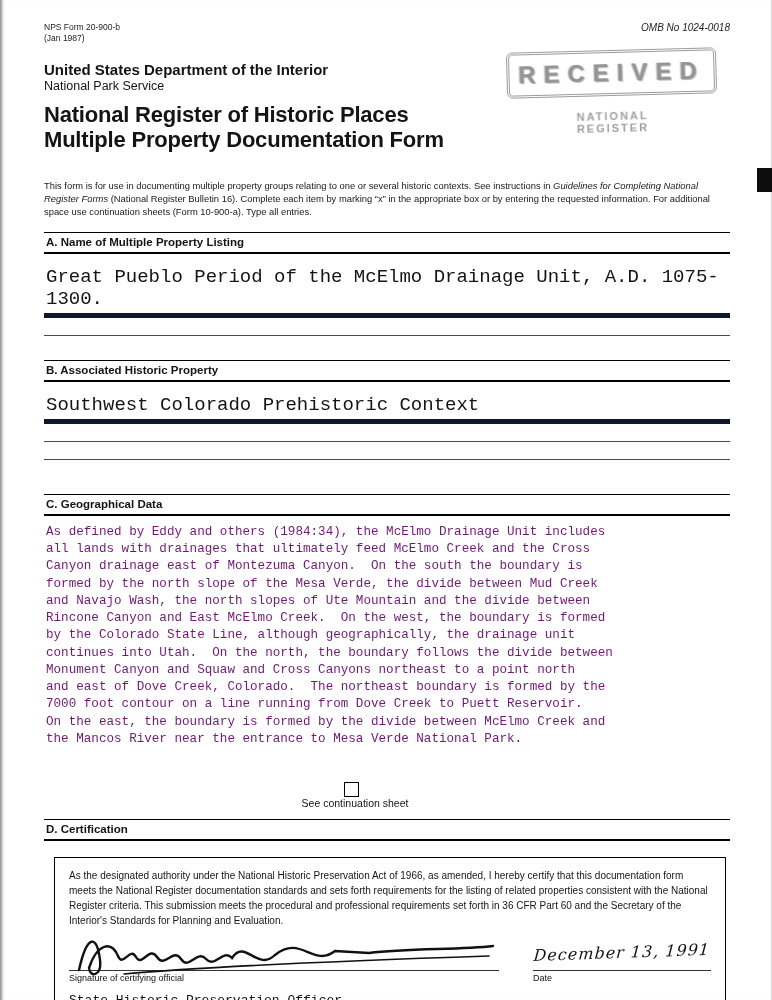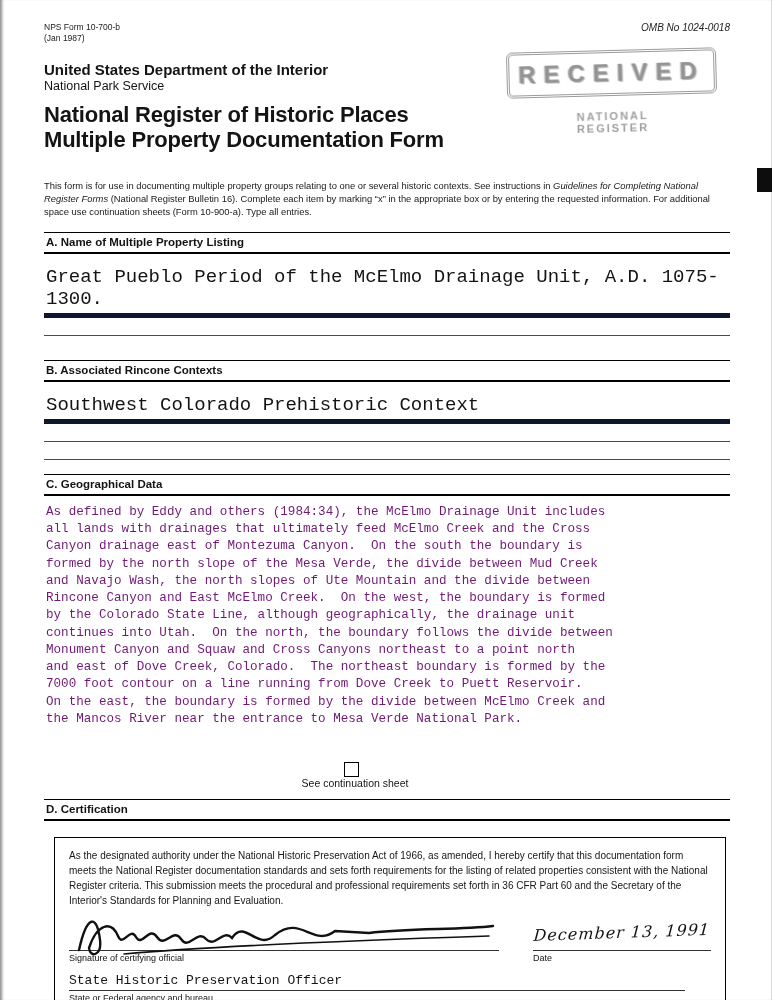--- a/index.html
+++ b/index.html
@@ -34,21 +34,21 @@
   .intro{font-size:9.4px;line-height:1.4;margin:26px 0 0;max-width:700px;color:#191919;}
 
   .artifact-bar{position:absolute;top:168px;right:0;width:15px;height:24px;background:#0d0d0d;}
 
   .section-head{
     border-top:1.5px solid #000;border-bottom:2px solid #000;
     font-weight:bold;font-size:11.5px;padding:3px 0 4px 2px;
   }
   .mt-a{margin-top:14px;}
   .mt-b{margin-top:24px;}
-  .mt-c{margin-top:14px;}
+  .mt-c{margin-top:34px;}
   .mt-d{}
 
   .mono{font-family:"Liberation Mono","DejaVu Sans Mono",monospace;}
   .entry{
     font-size:19px;margin-top:12px;padding:0 0 3px 2px;
     border-bottom:5px solid #0f172a;
   }
   .blank-line{border-bottom:1px solid #4a4a4a;height:15px;margin-top:2px;}
 
   .geo-text{
@@ -82,21 +82,21 @@
 
   .keeper-box{border:1.5px solid #000;margin:18px 4px 0 10px;padding:10px 14px 12px 14px;}
 </style>
 </head>
 <body>
 
 <div class="page">
 
   <div class="top-meta">
     <div class="top-left">
-      <div>NPS Form 10-700-b</div>
+      <div>NPS Form 20-900-b</div>
       <div>(Jan 1987)</div>
     </div>
     <div class="top-right">OMB No 1024-0018</div>
   </div>
 
   <div class="stamp-wrap">
     <div class="stamp-box">RECEIVED</div>
     <div class="stamp-sub">NATIONAL
 REGISTER</div>
   </div>
@@ -110,21 +110,21 @@
   </div>
 
   <p class="intro"><span>This form is for use in documenting multiple property groups relating to one or several historic contexts. See instructions in </span><i>Guidelines for Completing National Register Forms</i><span> (National Register Bulletin 16). Complete each item by marking “x” in the appropriate box or by entering the requested information. For additional space use continuation sheets (Form 10-900-a). Type all entries.</span></p>
 
   <div class="artifact-bar"></div>
 
   <div class="section-head mt-a">A.  Name of Multiple Property Listing</div>
   <div class="entry mono">Great Pueblo Period of the McElmo Drainage Unit, A.D. 1075-1300.</div>
   <div class="blank-line"></div>
 
-  <div class="section-head mt-b">B.  Associated Rincone Contexts</div>
+  <div class="section-head mt-b">B.  Associated Historic Property</div>
   <div class="entry mono">Southwest Colorado Prehistoric Context</div>
   <div class="blank-line"></div>
   <div class="blank-line"></div>
 
   <div class="section-head mt-c">C.  Geographical Data</div>
   <div class="geo-text mono">As defined by Eddy and others (1984:34), the McElmo Drainage Unit includes
 all lands with drainages that ultimately feed McElmo Creek and the Cross
 Canyon drainage east of Montezuma Canyon.  On the south the boundary is
 formed by the north slope of the Mesa Verde, the divide between Mud Creek
 and Navajo Wash, the north slopes of Ute Mountain and the divide between

